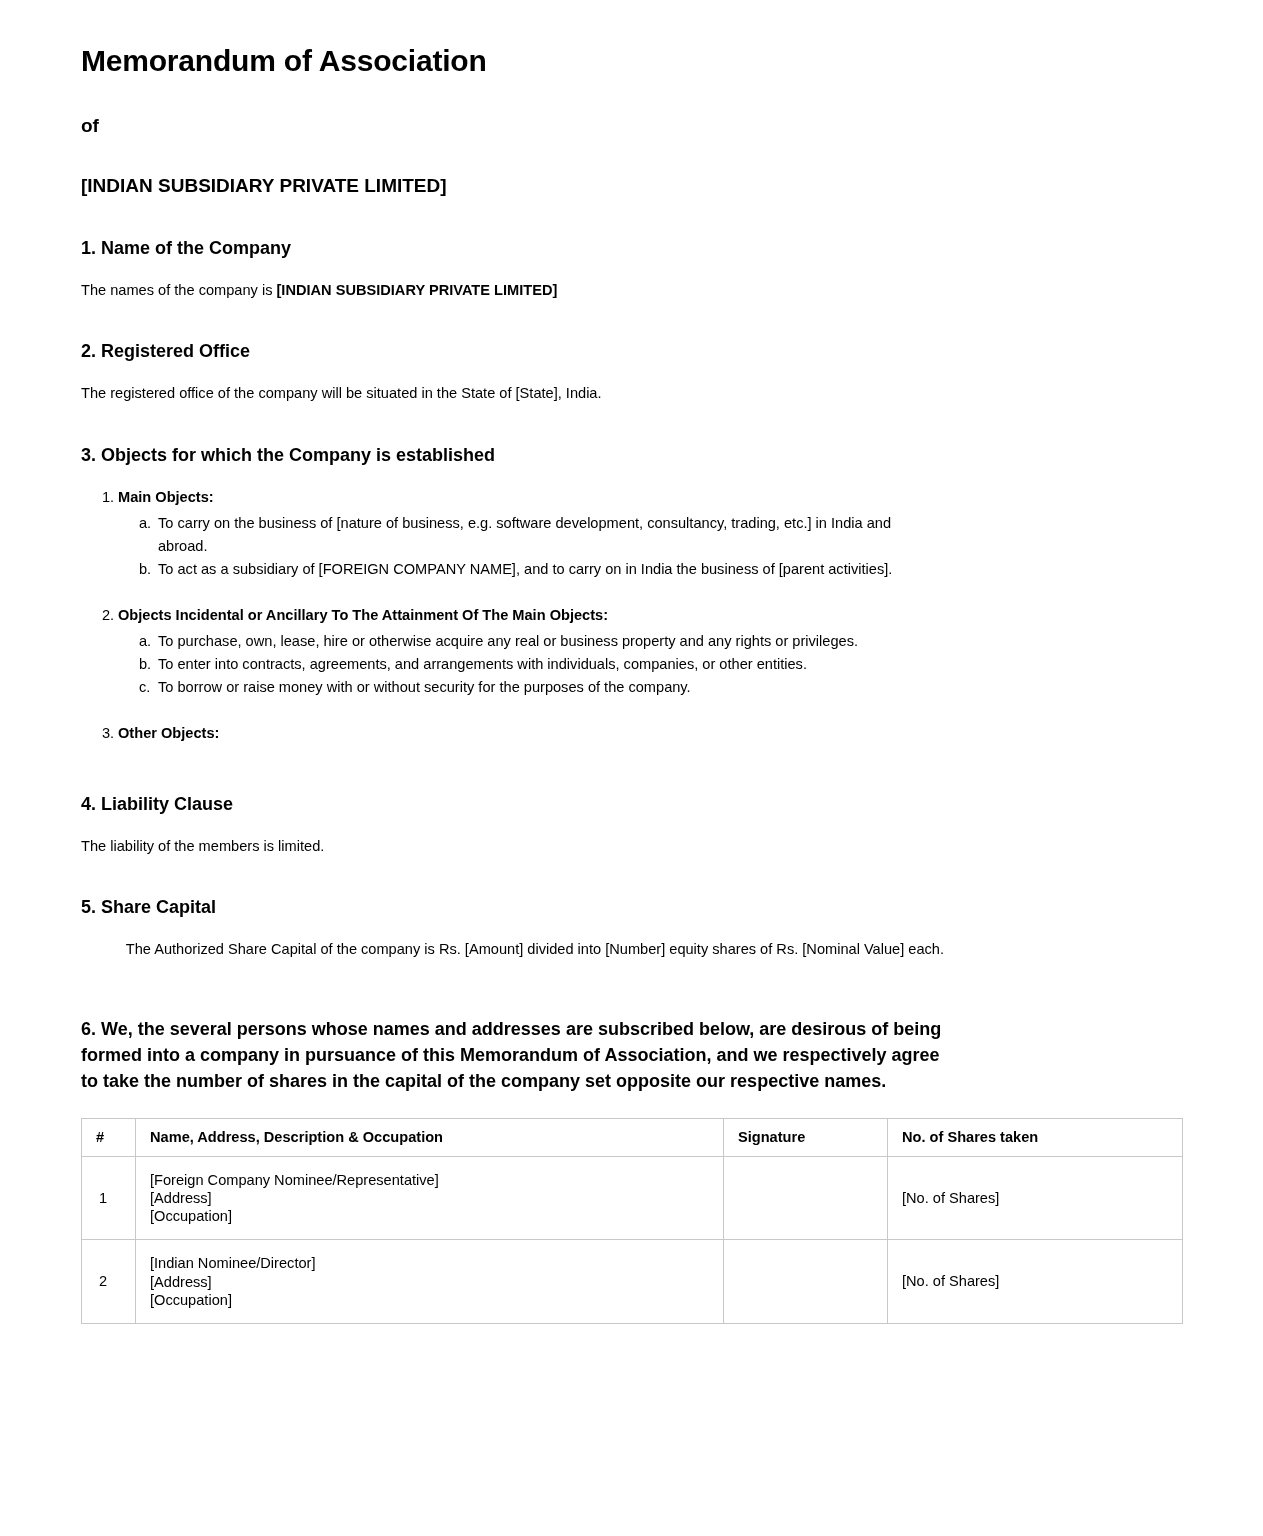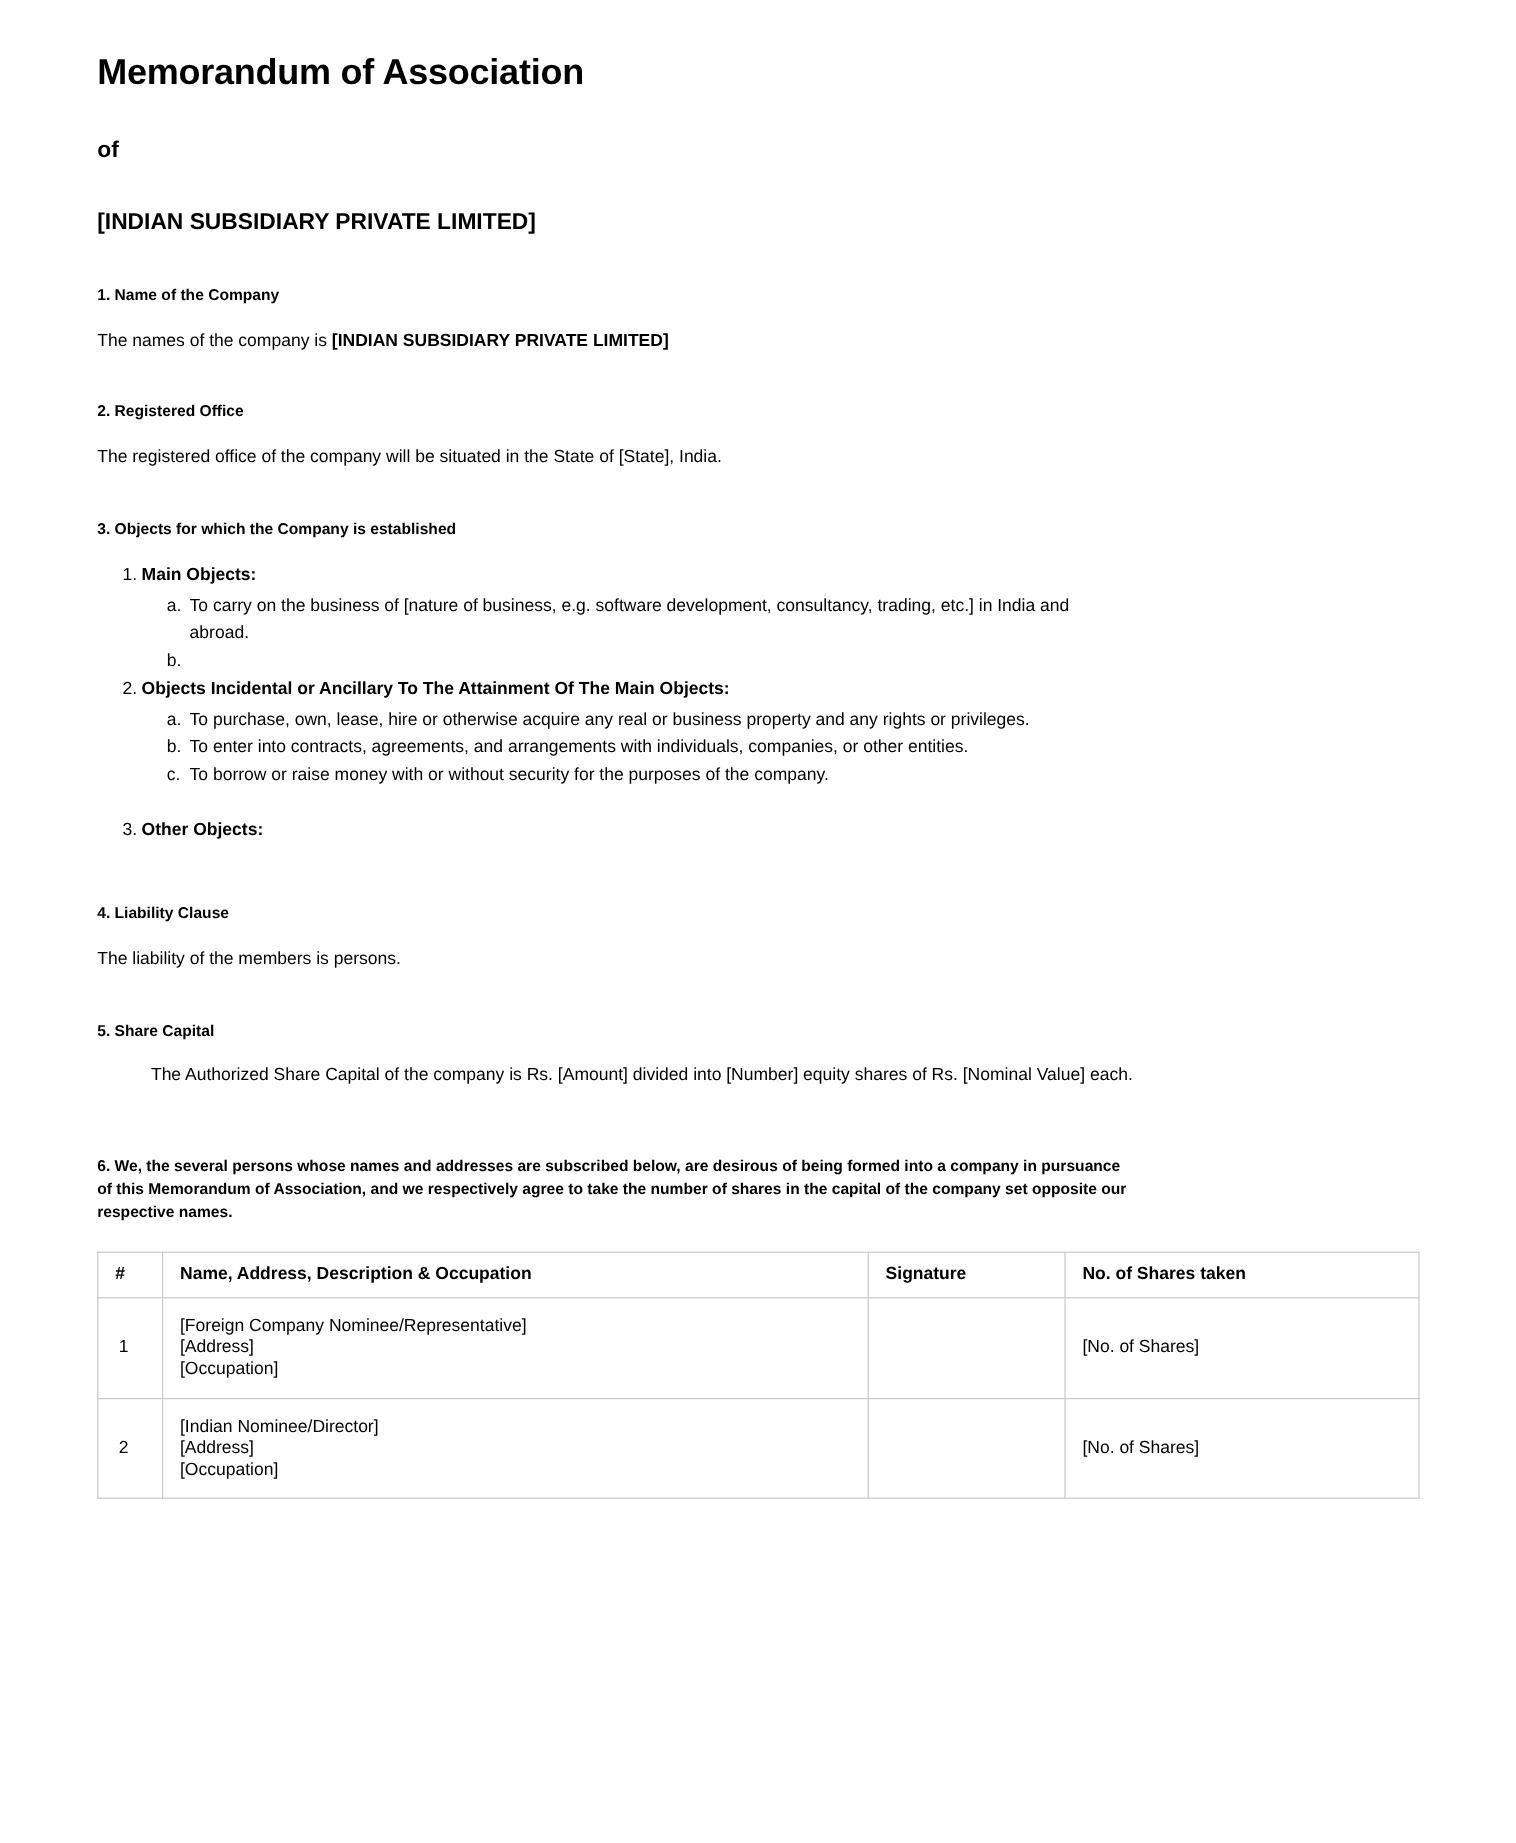--- a/index.html
+++ b/index.html
@@ -37,21 +37,21 @@
     line-height: 1.2;
     margin: 0 0 38px 0;
   }
   .company-line {
     font-size: 19px;
     font-weight: bold;
     line-height: 1.2;
     margin: 0 0 40px 0;
   }
   h2.section-title {
-    font-size: 13px;
+    font-size: 18px;
     font-weight: bold;
     line-height: 1.2;
     margin: 0 0 21px 0;
   }
   h2.section-title.long {
     margin-bottom: 24px;
     line-height: 1.45;
   }
 
   
@@ -180,20 +180,21 @@
       <li>
         <span class="marker">1.</span>
         <span class="li-title">Main Objects:</span>
         <ol class="level2">
           <li>
             <span class="marker">a.</span>
             <span>To carry on the business of [nature of business, e.g. software development, consultancy, trading, etc.] in India and abroad.</span>
           </li>
           <li>
             <span class="marker">b.</span>
+            <span>To act as a subsidiary of [FOREIGN COMPANY NAME], and to carry on in India the business of [parent activities].</span>
           </li>
         </ol>
       </li>
 
       <li class="group-gap"></li>
 
       <li>
         <span class="marker">2.</span>
         <span class="li-title">Objects Incidental or Ancillary To The Attainment Of The Main Objects:</span>
         <ol class="level2">
@@ -216,21 +217,21 @@
 
       <li>
         <span class="marker">3.</span>
         <span class="li-title">Other Objects:</span>
       </li>
     </ol>
 
   </div>
 
   <h2 class="section-title">4. Liability Clause</h2>
-  <p class="body-text">The liability of the members is persons.</p>
+  <p class="body-text">The liability of the members is limited.</p>
 
   <h2 class="section-title">5. Share Capital</h2>
   <p class="body-text tight">The Authorized Share Capital of the company is Rs. [Amount] divided into [Number] equity shares of Rs. [Nominal Value] each.</p>
 
   <h2 class="section-title long">6. We, the several persons whose names and addresses are subscribed below, are desirous of being formed into a company in pursuance of this Memorandum of Association, and we respectively agree to take the number of shares in the capital of the company set opposite our respective names.</h2>
 
   <table class="members">
     <colgroup>
       <col class="col-idx">
       <col class="col-name">

